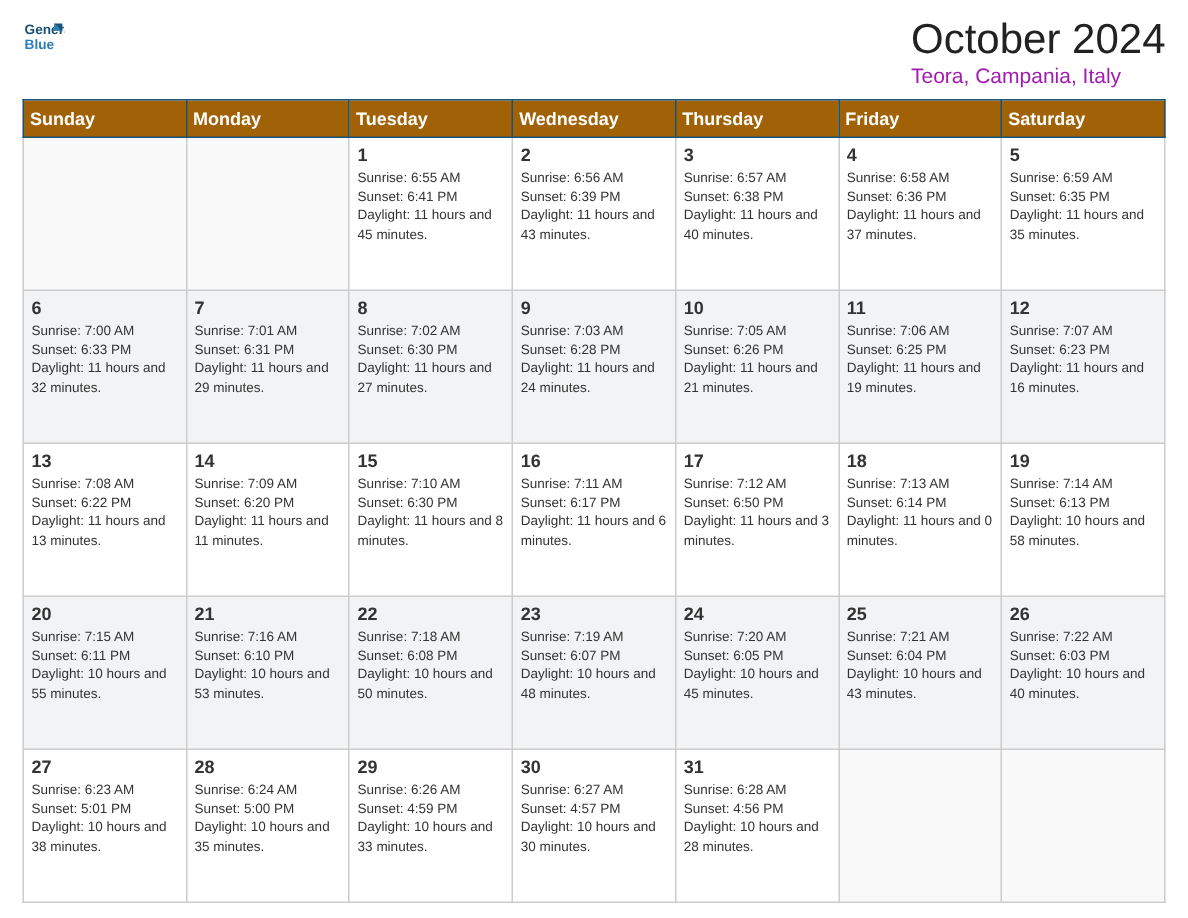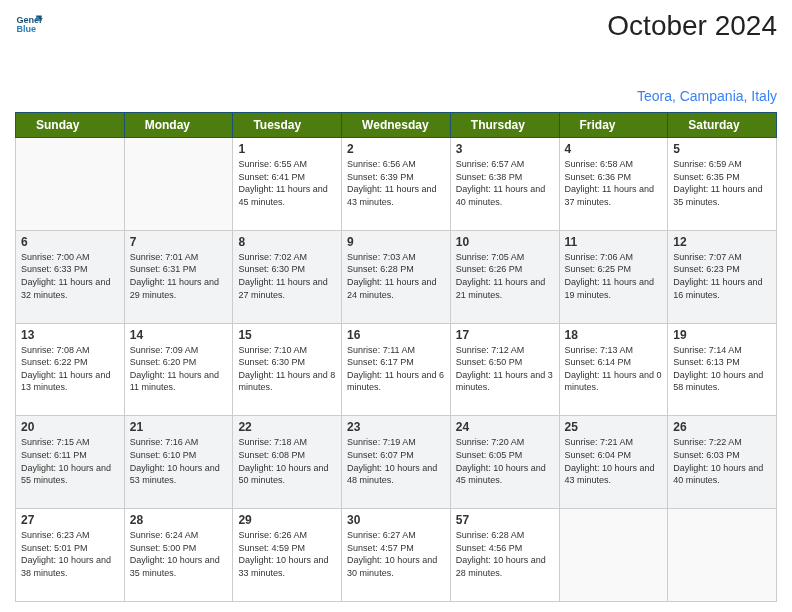--- a/index.html
+++ b/index.html
@@ -26,44 +26,42 @@
     .logo {
       display: flex;
       align-items: center;
       gap: 4px;
     }
     .logo-icon {
       width: 28px;
       height: 28px;
     }
     .title-area {
-      text-align: right;
     }
     .month-title {
       font-size: 28px;
       font-weight: normal;
       color: #222;
     }
     .location {
       font-size: 14px;
-      color: #3b82f6;
-      margin-top: 46px;
+      color: #a21caf;
     }
     .calendar {
       flex: 1;
       border: 1px solid #ccc;
       border-collapse: collapse;
       width: 100%;
       table-layout: fixed;
     }
     .calendar th {
-      background-color: #4d7c0f;
+      background-color: #a16207;
       color: #fff;
       text-align: left;
-      padding: 5px 20px;
+      padding: 5px 4px;
       font-size: 12px;
       border: 1px solid #1a5276;
     }
     .calendar td {
       border: 1px solid #ccc;
       vertical-align: top;
       padding: 4px 5px;
       font-size: 9.5px;
       color: #333;
       background: #fff;
@@ -334,21 +332,21 @@
 and 33 minutes.</div>
           </td>
           <td>
             <span class="day-number">30</span>
             <div class="day-info">Sunrise: 6:27 AM
 Sunset: 4:57 PM
 Daylight: 10 hours
 and 30 minutes.</div>
           </td>
           <td>
-            <span class="day-number">57</span>
+            <span class="day-number">31</span>
             <div class="day-info">Sunrise: 6:28 AM
 Sunset: 4:56 PM
 Daylight: 10 hours
 and 28 minutes.</div>
           </td>
           <td class="empty"></td>
           <td class="empty"></td>
         </tr>
       </tbody>
   </table>

